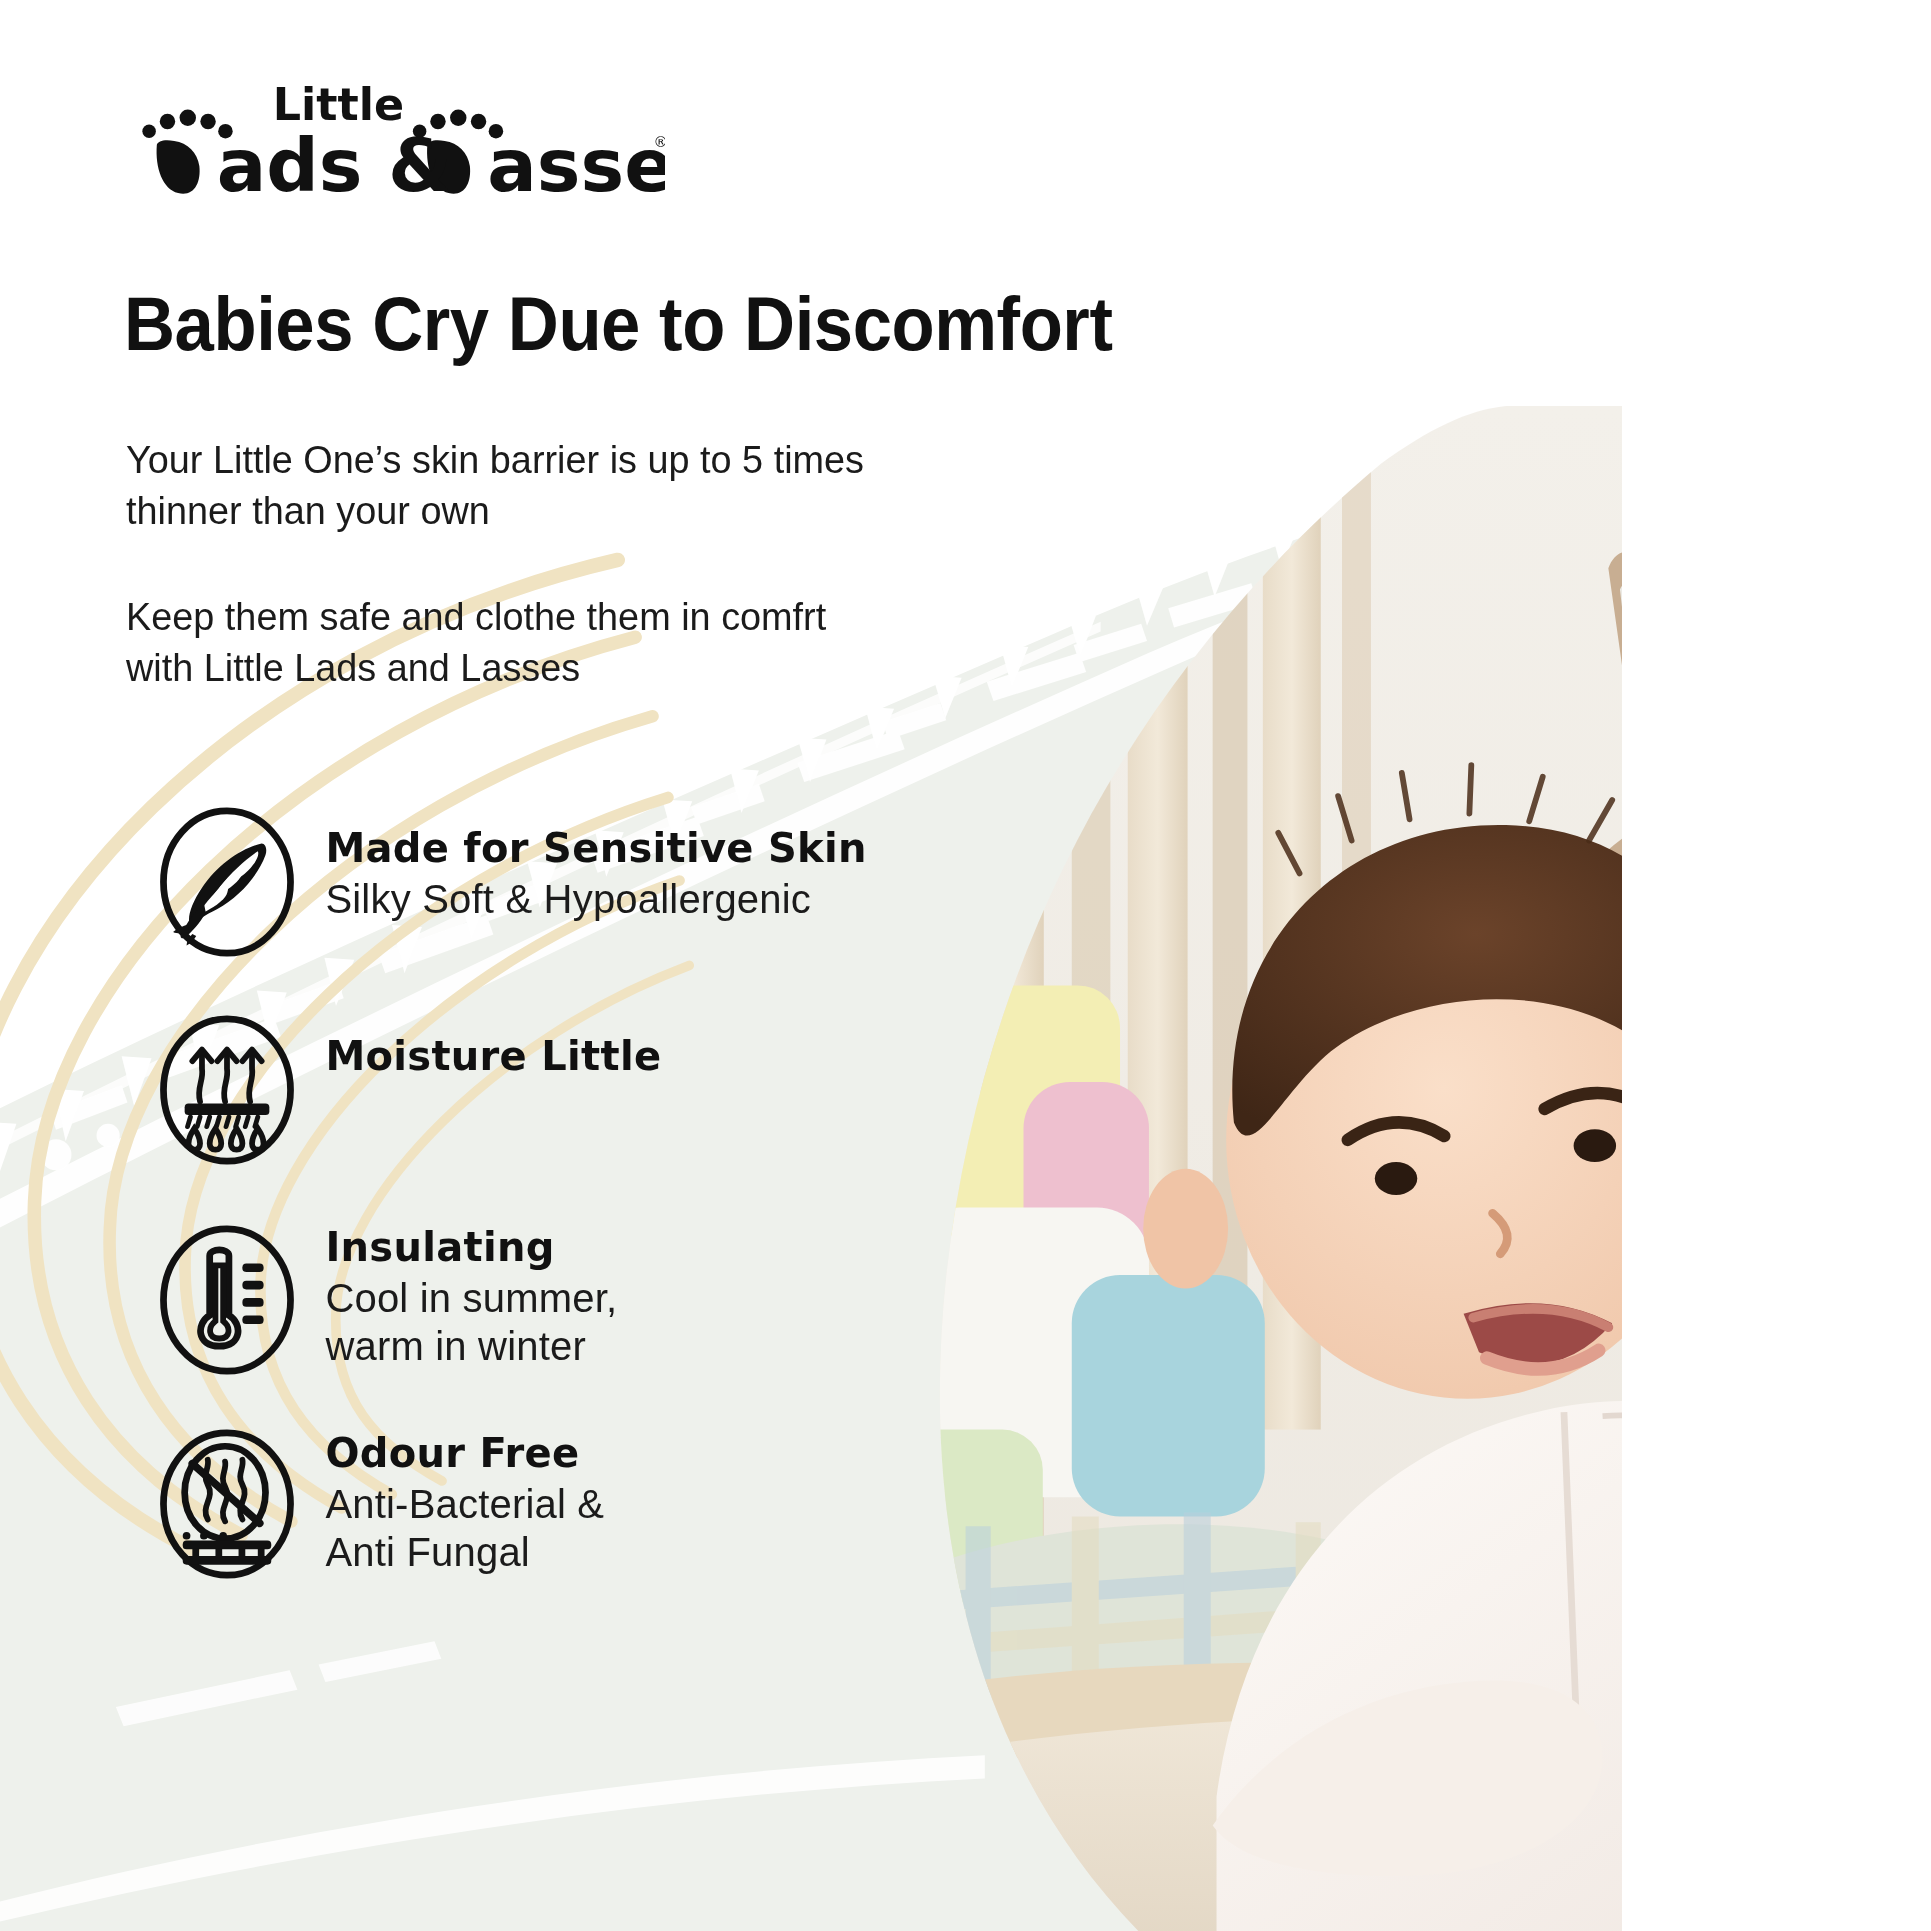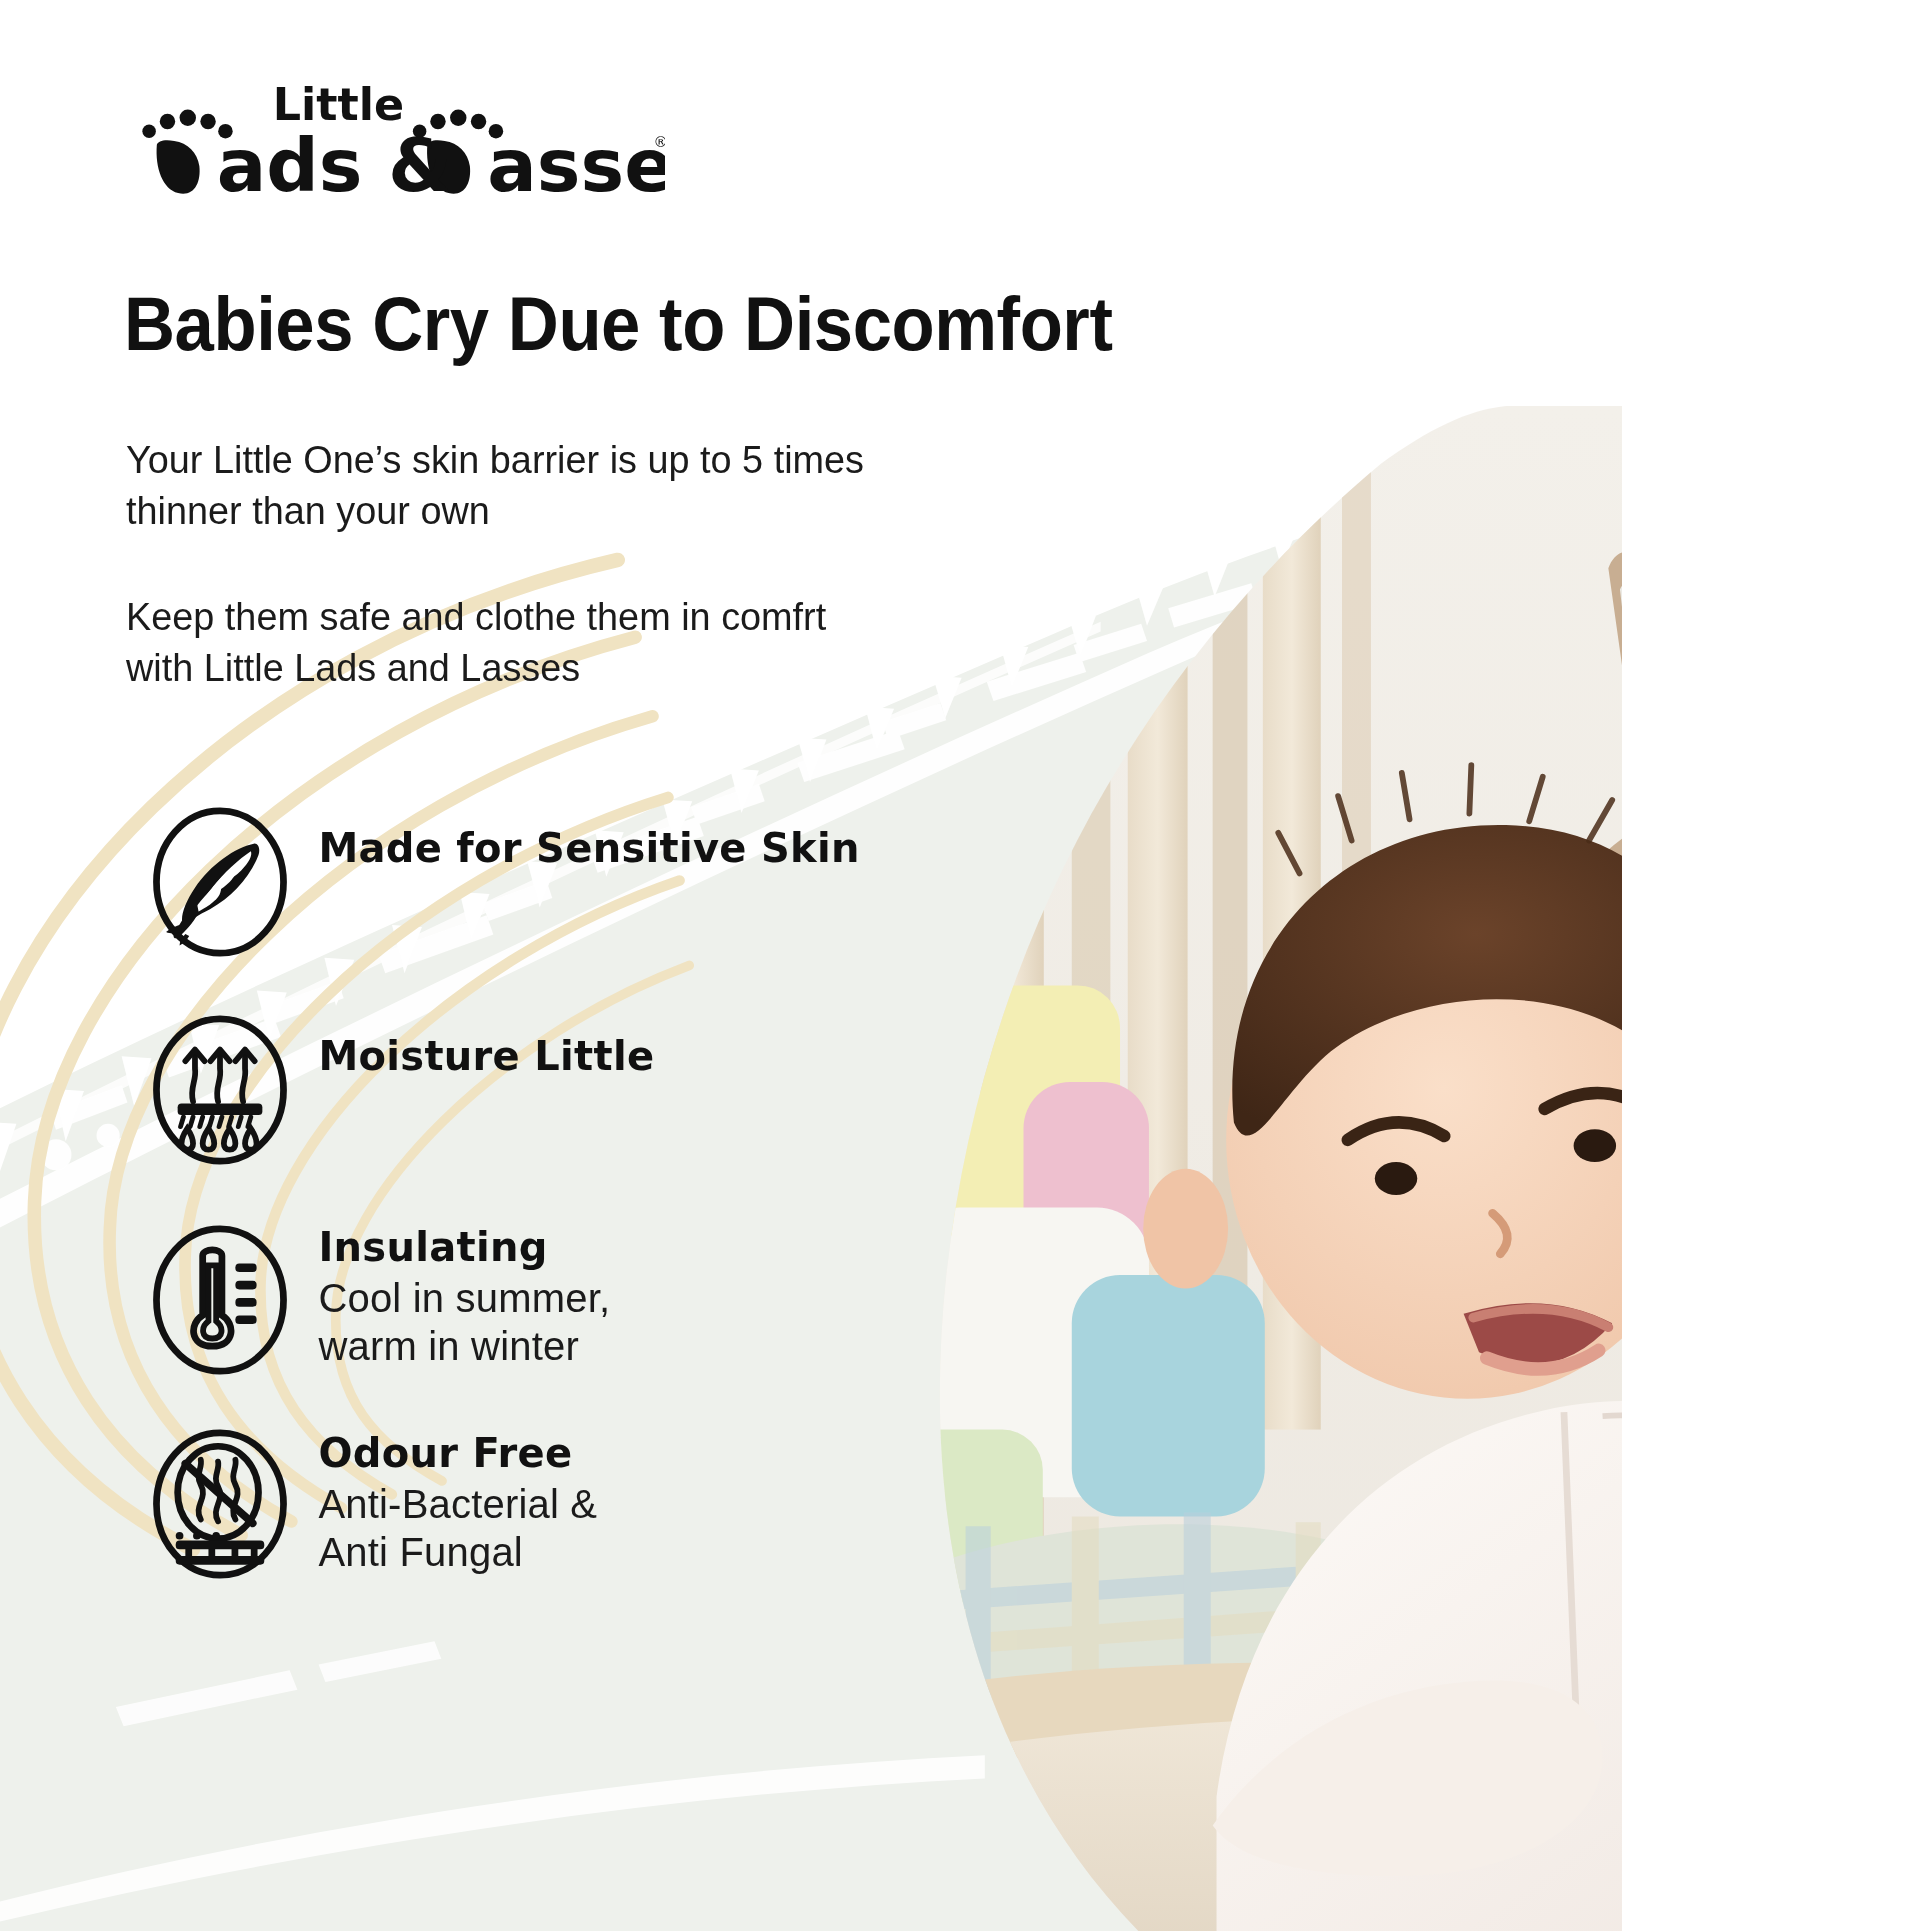--- a/index.html
+++ b/index.html
@@ -37,21 +37,21 @@
     position:absolute;left:126px;z-index:6;
     font-family:"Liberation Sans Narrow","Liberation Sans",sans-serif;
     font-size:39px;line-height:1.32;color:#1b1b1b;font-weight:400;
     transform:scaleX(0.97);transform-origin:left top;
     white-space:pre-line;
   }
   .para-1{top:434px;}
   .para-2{top:591px;}
 
   
-  .features{position:absolute;left:139px;top:801px;width:734px;z-index:6;}
+  .features{position:absolute;left:146px;top:801px;width:734px;z-index:6;}
   .feature{position:relative;display:flex;align-items:flex-start;margin-bottom:42px;}
   .feature .ico{
     width:162px;height:162px;flex:0 0 162px;
     display:flex;align-items:center;justify-content:center;
     margin-right:17.4px;
   }
   .feature .txt{padding-top:29px;}
   .feature .ftitle{
     font-family:"DejaVu Sans","Liberation Sans",sans-serif;
     font-weight:700;font-size:40px;line-height:1.14;color:#111;
@@ -357,20 +357,21 @@
                      C 82 92, 82 84, 80 80 Z" fill="#fff"></path>
             <path d="M 56 102 C 46 112, 38 122, 34 132 C 30 136, 32 140, 36 138
                      C 44 132, 52 122, 58 112 Z"></path>
             <path d="M 40 124 C 34 126, 28 128, 24 132 C 28 134, 34 134, 40 132 Z"></path>
             <path d="M 44 134 C 40 138, 38 142, 38 146 C 42 144, 46 140, 48 136 Z"></path>
           </g>
         </svg>
       </div>
       <div class="txt">
         <div class="ftitle">Made for Sensitive Skin</div>
+        <div class="fsub">Silky Soft &amp; Hypoallergenic</div>
       </div>
     </div>
 
     <div class="feature f2">
       <div class="ico">
         <svg viewBox="0 0 160 160" width="154" height="154">
           <ellipse cx="80" cy="80" rx="66" ry="74" fill="none" stroke="#111" stroke-width="7"></ellipse>
           <g fill="none" stroke="#111" stroke-width="6" stroke-linecap="round" stroke-linejoin="round">
             <path d="M 52 92 C 48 78, 56 70, 54 58 L 54 40"></path>
             <path d="M 44 50 L 54 38 L 64 50"></path>

